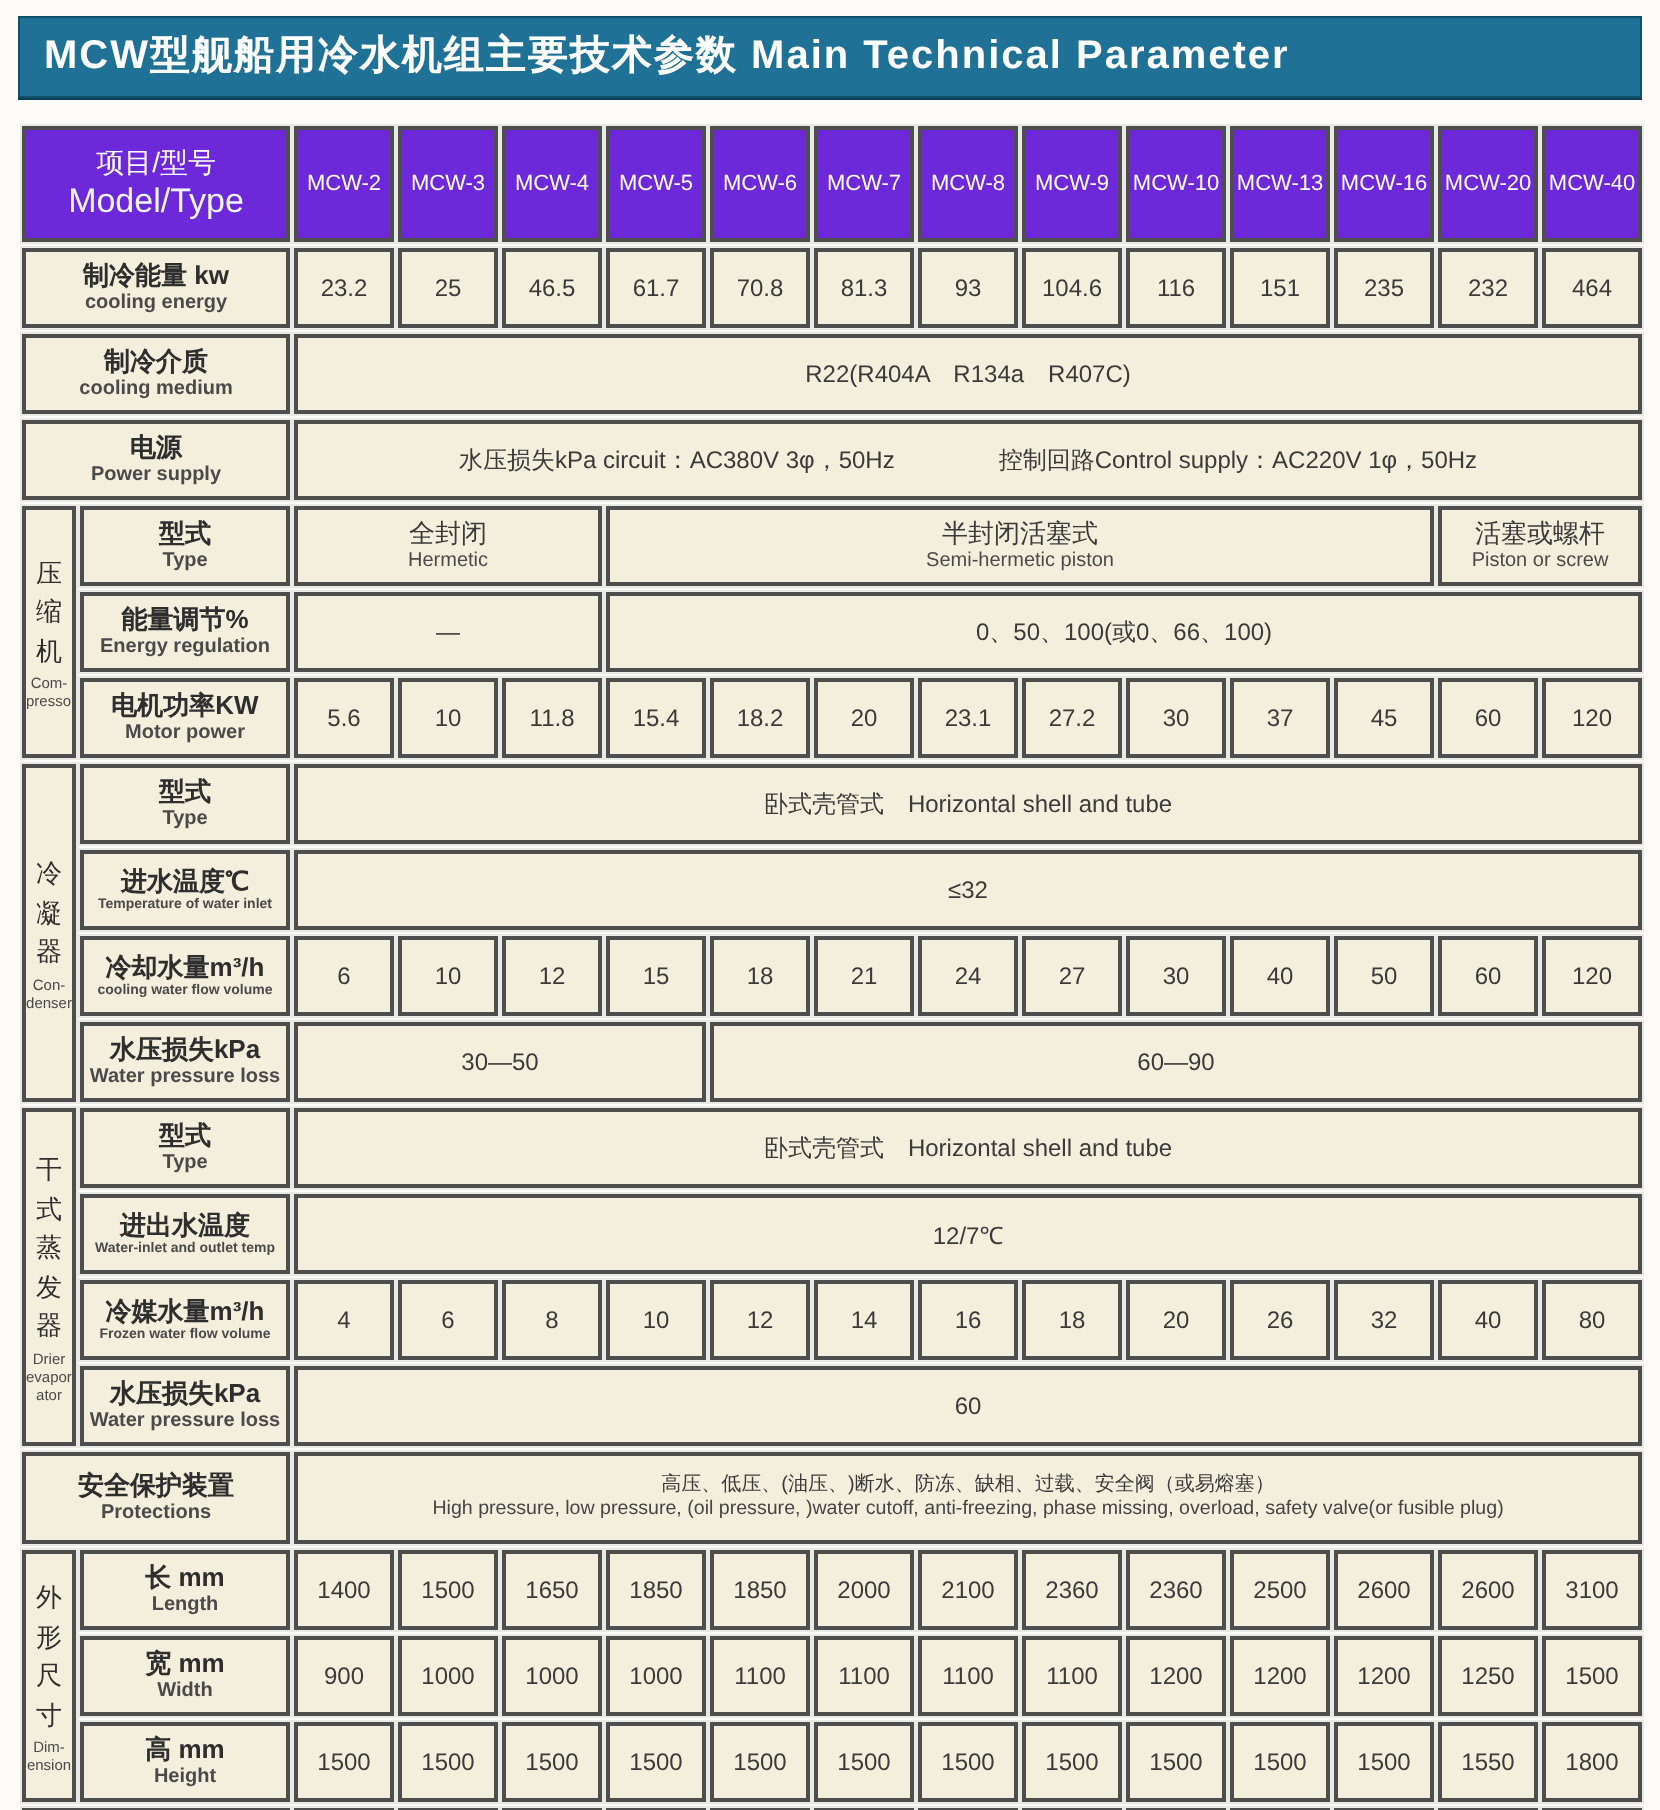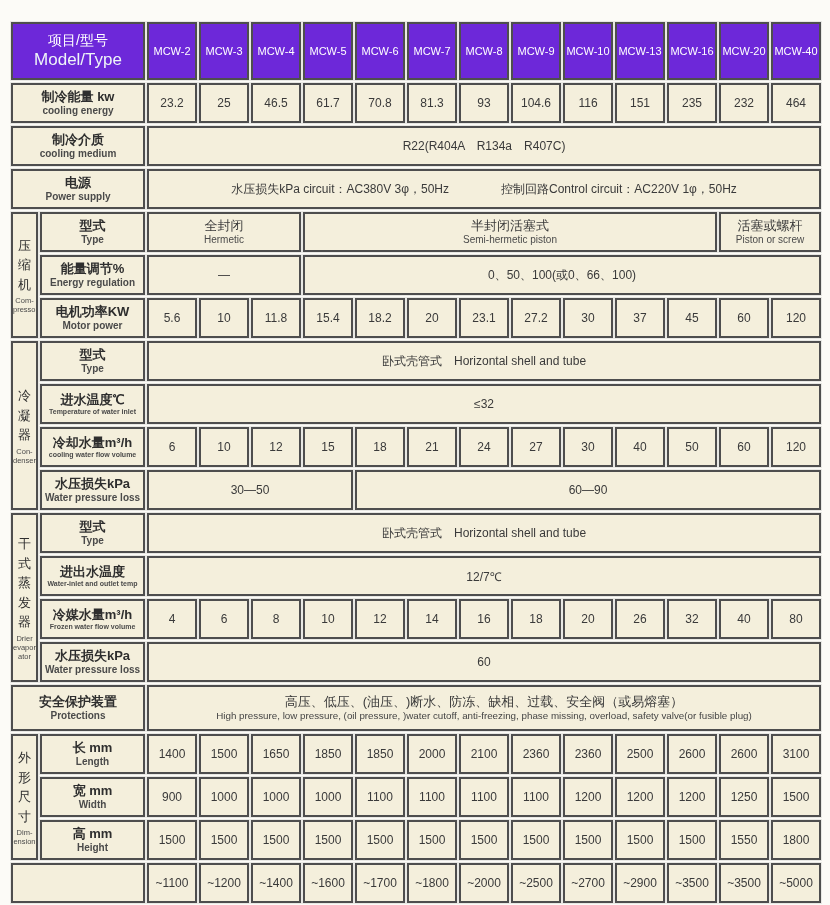--- a/index.html
+++ b/index.html
@@ -47,30 +47,31 @@
   td.hd .zh{color:#fff;font-size:14px;}
   td.hd .en{color:#eef5f8;font-size:17px;}
   td.v{font-size:12px;height:32px;color:#3a3a3a;}
   td.lbl{height:32px;font-weight:bold;}
   .zh{font-size:13px;line-height:1.25;white-space:pre-line;}
   .en{font-size:10px;line-height:1.2;color:#4a4a4a;white-space:pre-line;}
   .tiny{font-size:7px;letter-spacing:0;}
   td.grp{background:#f4efdc;padding:3px 0;}
   td.grp .zh-v{font-size:13px;line-height:1.5;white-space:pre-line;}
   td.grp .en{font-size:7.5px;white-space:pre-line;margin-top:2px;}
-  .two-line .l1{font-size:13px;line-height:1.35;}
+  .two-line .l1{font-size:10px;line-height:1.35;}
   .two-line .l2{font-size:9.8px;line-height:1.3;color:#454545;}
   .gap2{margin-left:52px;}
   tr.tall td{height:38px;}
 </style>
 </head>
 <body>
 
 <div class="page">
 
+  <div class="title-bar">MCW型舰船用冷水机组主要技术参数 Main Technical Parameter</div>
 
   <table class="spec">
     <colgroup>
       <col style="width:27px">
         <col style="width:105px">
       <col style="width:50px">
         <col style="width:50px">
         <col style="width:50px">
         <col style="width:50px">
       <col style="width:50px">
@@ -133,21 +134,21 @@
       </td>
       <td class="v" colspan="13">R22(R404A　R134a　R407C)</td>
     </tr>
 
     <tr>
       <td class="lbl" colspan="2">
         <div class="zh">电源</div>
         <div class="en">Power supply</div>
       </td>
       <td class="v" colspan="13">
-        <span>水压损失kPa circuit：AC380V 3φ，50Hz</span><span class="gap2">控制回路Control circuit：AC220V 1φ，50Hz</span>
+        <span>水压损失kPa circuit：AC380V 3φ，50Hz</span><span class="gap2">控制回路Control supply：AC220V 1φ，50Hz</span>
       </td>
     </tr>
 
     <tr>
       <td class="grp" rowspan="3">
         <div class="zh-v">压
 缩
 机</div>
         <div class="en tiny">Com-
 pressor</div>

